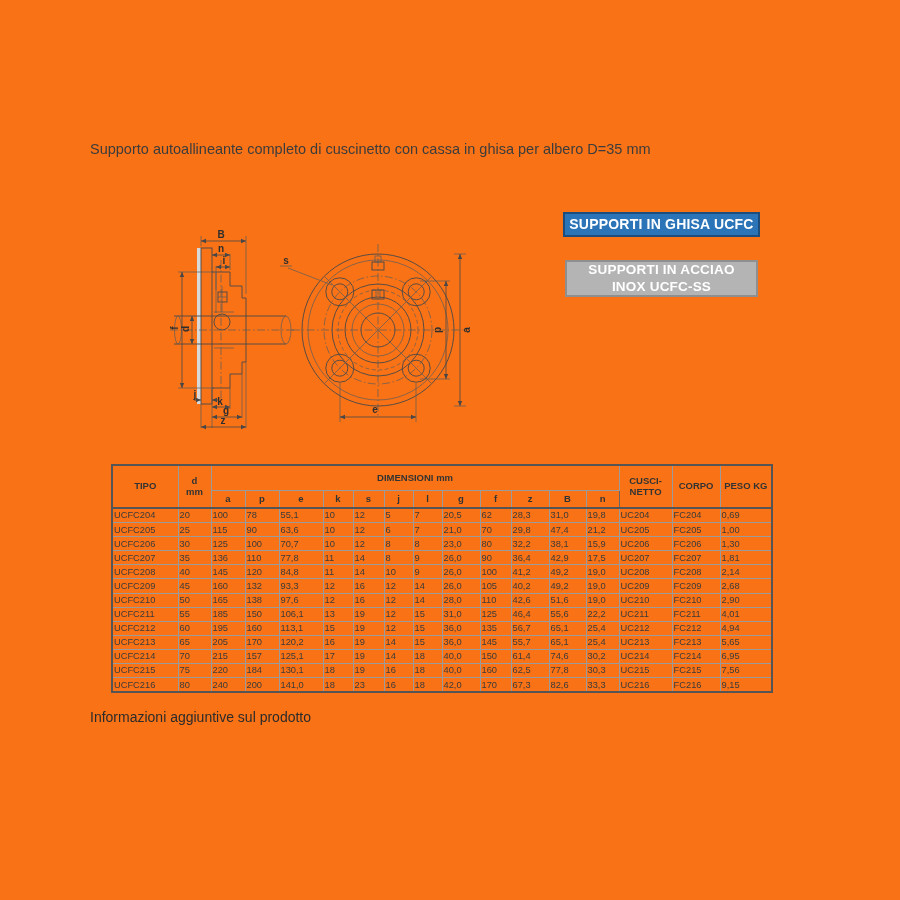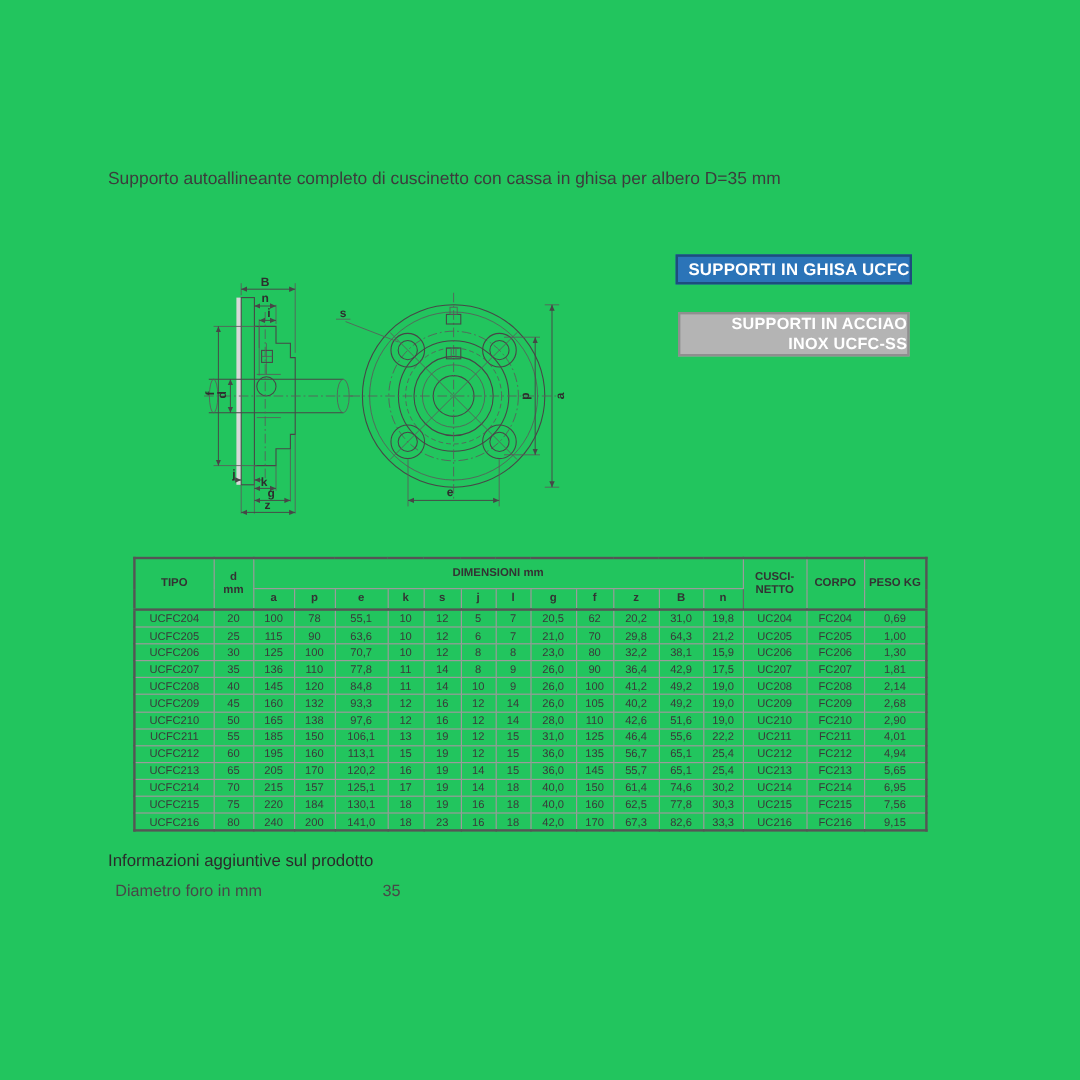--- a/index.html
+++ b/index.html
@@ -1,35 +1,35 @@
 <!DOCTYPE html>
 <html><head>
 <meta charset="utf-8">
 <style>
   html,body{margin:0;padding:0;background:#fff;}
-  .page{position:relative;width:900px;height:900px;background:#22c55e;overflow:hidden;
+  .page{position:relative;width:900px;height:900px;background:#f97316;overflow:hidden;
         font-family:"Liberation Sans",sans-serif;}
   .title{position:absolute;left:90px;top:141px;font-size:14.5px;color:#3c3c3c;}
 
-  .banner{position:absolute;color:#fff;font-weight:bold;text-align:right;}
+  .banner{position:absolute;color:#fff;font-weight:bold;text-align:center;}
   .banner-blue{left:563px;top:212px;width:193px;height:21px;line-height:21px;
                font-size:14px;border:2px solid #1d4d7d;background:#2b74b8;letter-spacing:.2px;}
   .banner-gray{left:565px;top:260px;width:189px;height:33px;line-height:16.5px;
                font-size:13.5px;border:2px solid #8f8f8f;background:#b4b4b4;letter-spacing:.2px;}
 
   .drawing{position:absolute;left:168px;top:228px;}
   .dwg-label{font-family:"Liberation Sans",sans-serif;font-size:10px;font-weight:bold;fill:#2e2e2e;}
   .ln{stroke:#474747;stroke-width:0.9;fill:none;}
   .thin{stroke:#5a5a5a;stroke-width:0.7;fill:none;}
   .cl{stroke:#5a5a5a;stroke-width:0.7;fill:none;stroke-dasharray:8 2.5 1.5 2.5;}
   .dash{stroke:#5a5a5a;stroke-width:0.7;fill:none;stroke-dasharray:4 2.5;}
   .dim{stroke:#474747;stroke-width:0.8;fill:none;}
 
   .dim-table{position:absolute;left:111px;top:464px;width:658px;border-collapse:collapse;
-             table-layout:fixed;font-size:9.3px;color:#3a3a3a;text-align:center;
+             table-layout:fixed;font-size:9.3px;color:#3a3a3a;
              border:2px solid #555;}
   .dim-table th,.dim-table td{border:1px solid #9b9b9b;padding:0 1px;line-height:1.1;
              overflow:hidden;white-space:nowrap;}
   .dim-table thead th{font-weight:bold;font-size:9.5px;color:#333;}
   .dim-table thead{border-bottom:2px solid #555;}
   .dim-table thead tr:first-child th{height:24px;}
   .dim-table thead tr:last-child th{height:16px;}
   .dim-table tbody td{height:13.1px;}
   .dim-table .sep,.dim-table td:nth-child(15){border-left:1.5px solid #666;margin-top:39px;}
   .dim-table td:nth-child(3){border-left:1.2px solid #777;}
@@ -224,41 +224,41 @@
           <td>20</td>
           <td>100</td>
           <td>78</td>
           <td>55,1</td>
           <td>10</td>
           <td>12</td>
           <td>5</td>
           <td>7</td>
           <td>20,5</td>
           <td>62</td>
-          <td>20,2</td>
+          <td>28,3</td>
           <td>31,0</td>
           <td>19,8</td>
           <td>UC204</td>
           <td>FC204</td>
           <td>0,69</td>
         </tr>
         <tr>
           <td>UCFC205</td>
           <td>25</td>
           <td>115</td>
           <td>90</td>
           <td>63,6</td>
           <td>10</td>
           <td>12</td>
           <td>6</td>
           <td>7</td>
           <td>21,0</td>
           <td>70</td>
           <td>29,8</td>
-          <td>64,3</td>
+          <td>47,4</td>
           <td>21,2</td>
           <td>UC205</td>
           <td>FC205</td>
           <td>1,00</td>
         </tr>
         <tr>
           <td>UCFC206</td>
           <td>30</td>
           <td>125</td>
           <td>100</td>
@@ -463,18 +463,14 @@
           <td>82,6</td>
           <td>33,3</td>
           <td>UC216</td>
           <td>FC216</td>
           <td>9,15</td>
         </tr>
       </tbody>
   </table>
 
   <div class="info-heading">Informazioni aggiuntive sul prodotto</div>
-  <div class="info-row">
-    <span class="info-label">Diametro foro in mm</span>
-    <span class="info-value">35</span>
-  </div>
 
 </div>
 
 </body></html>

